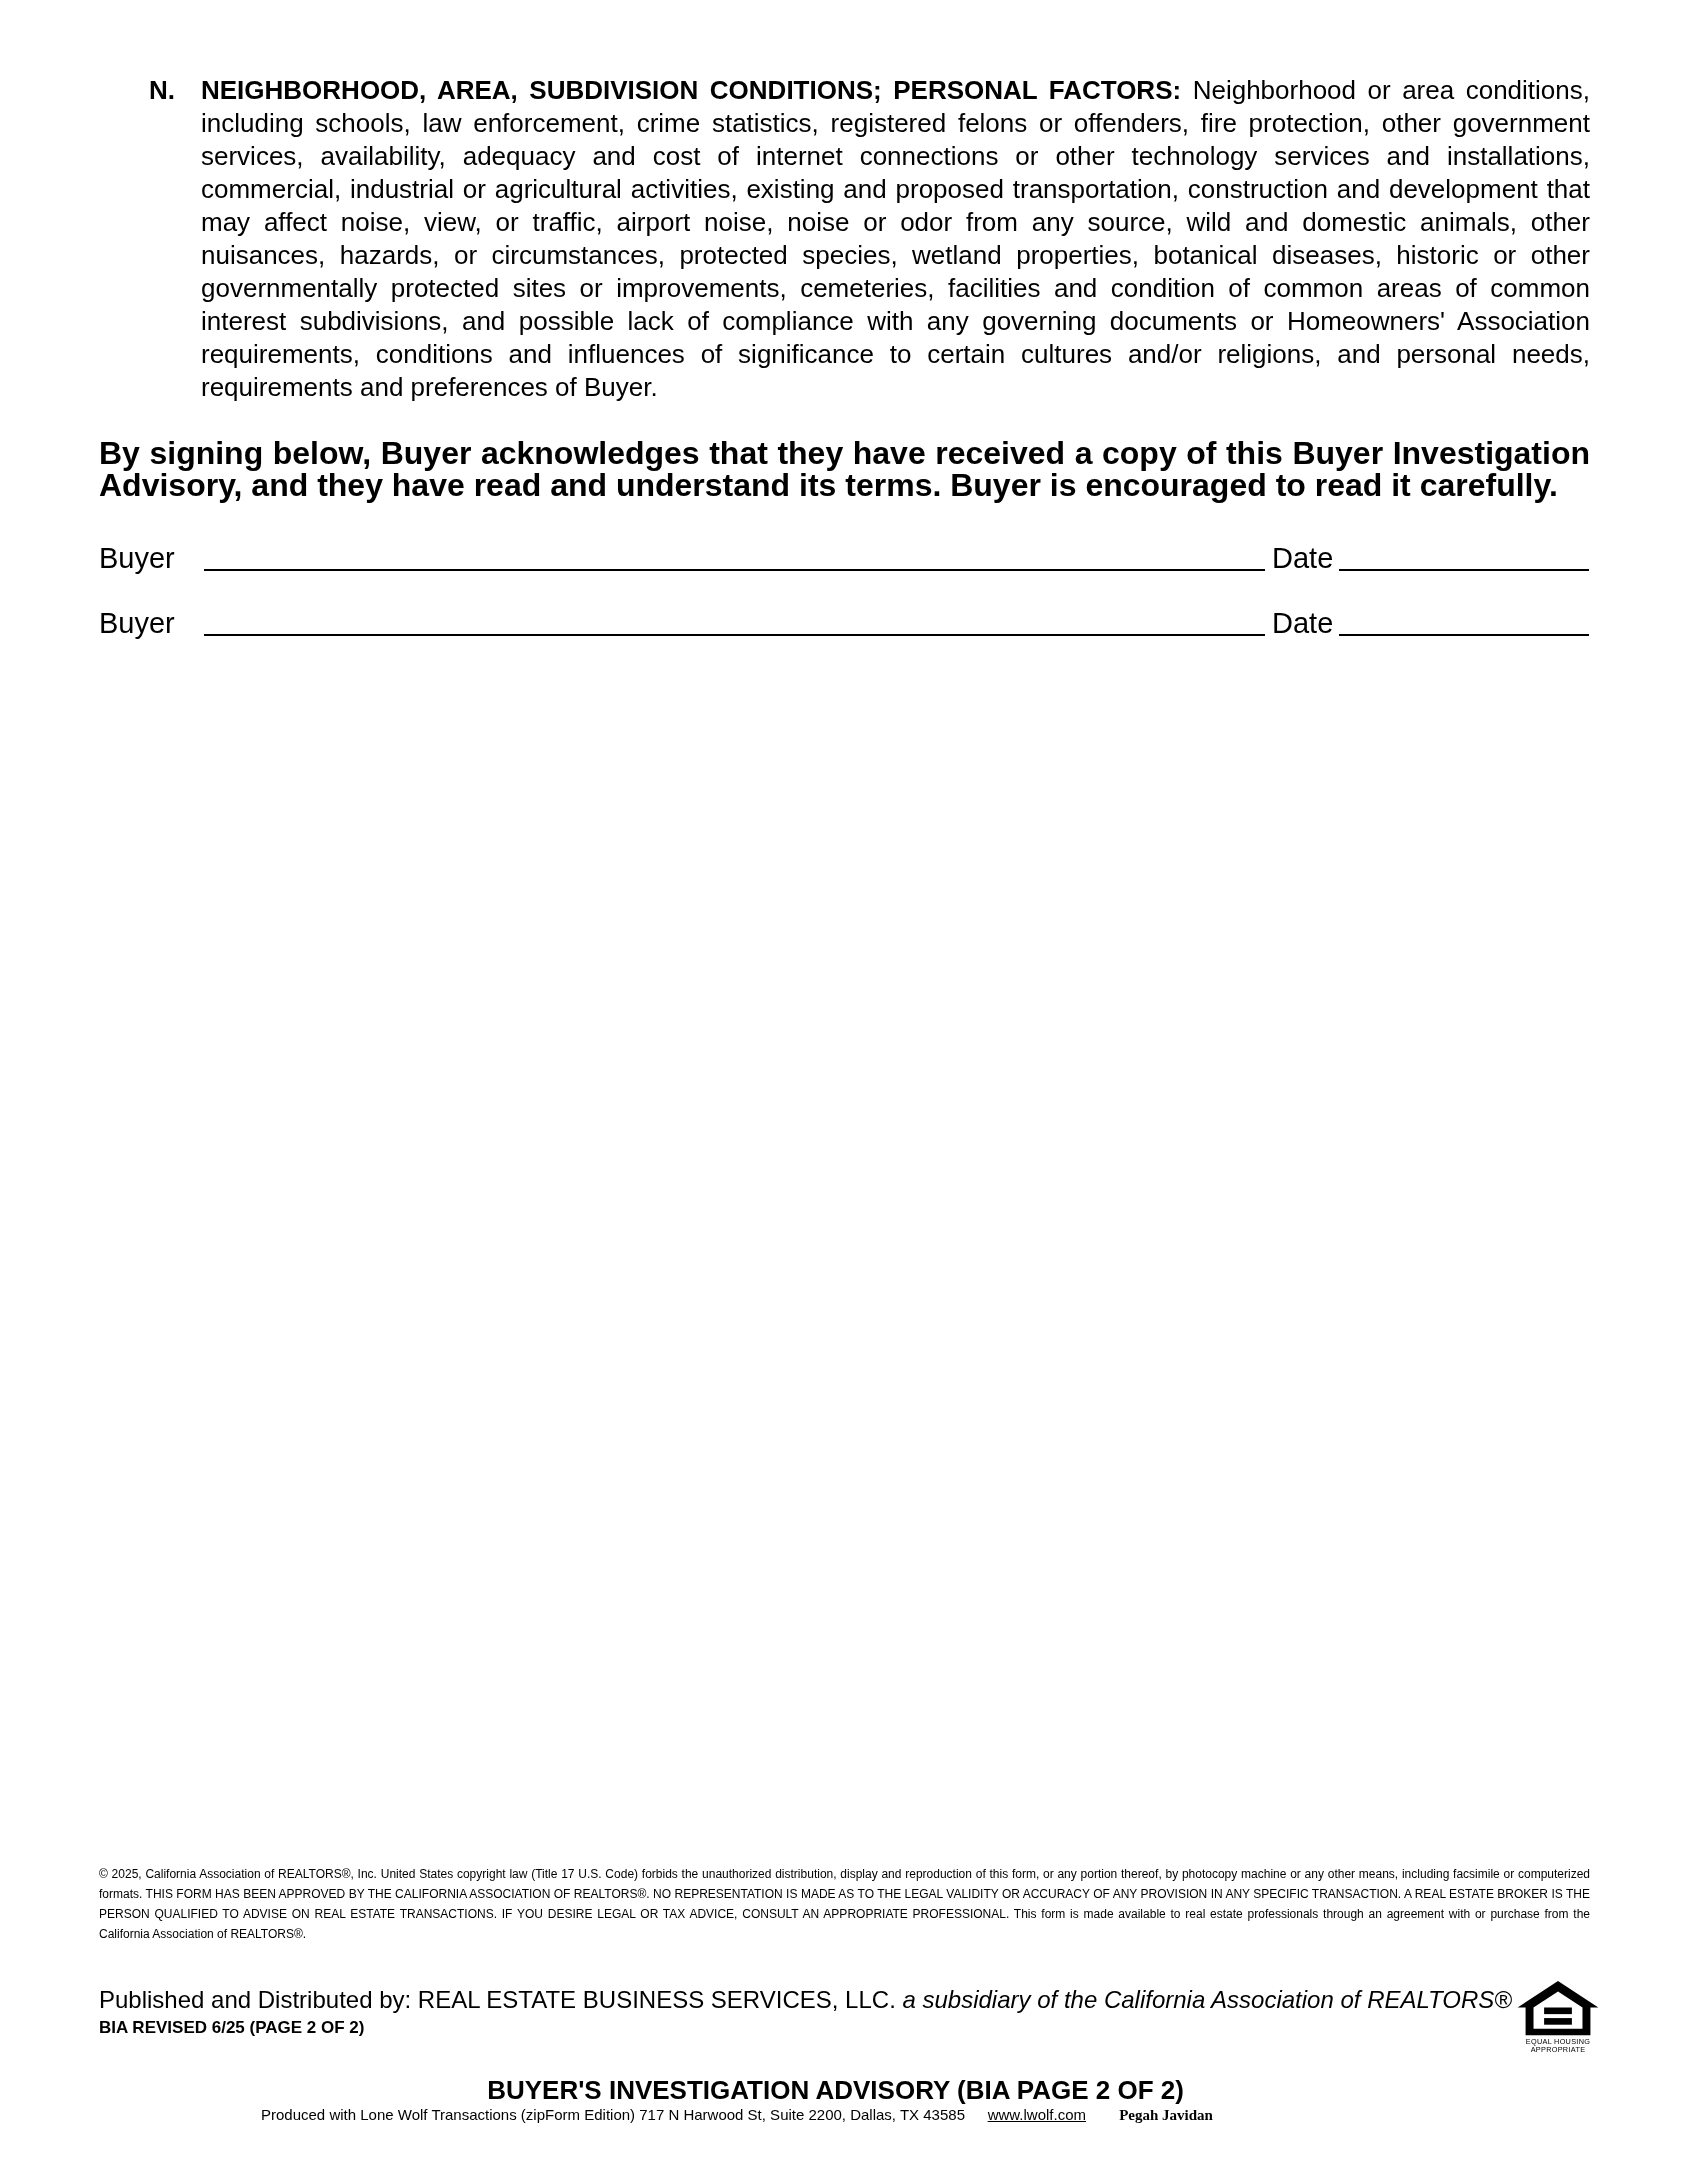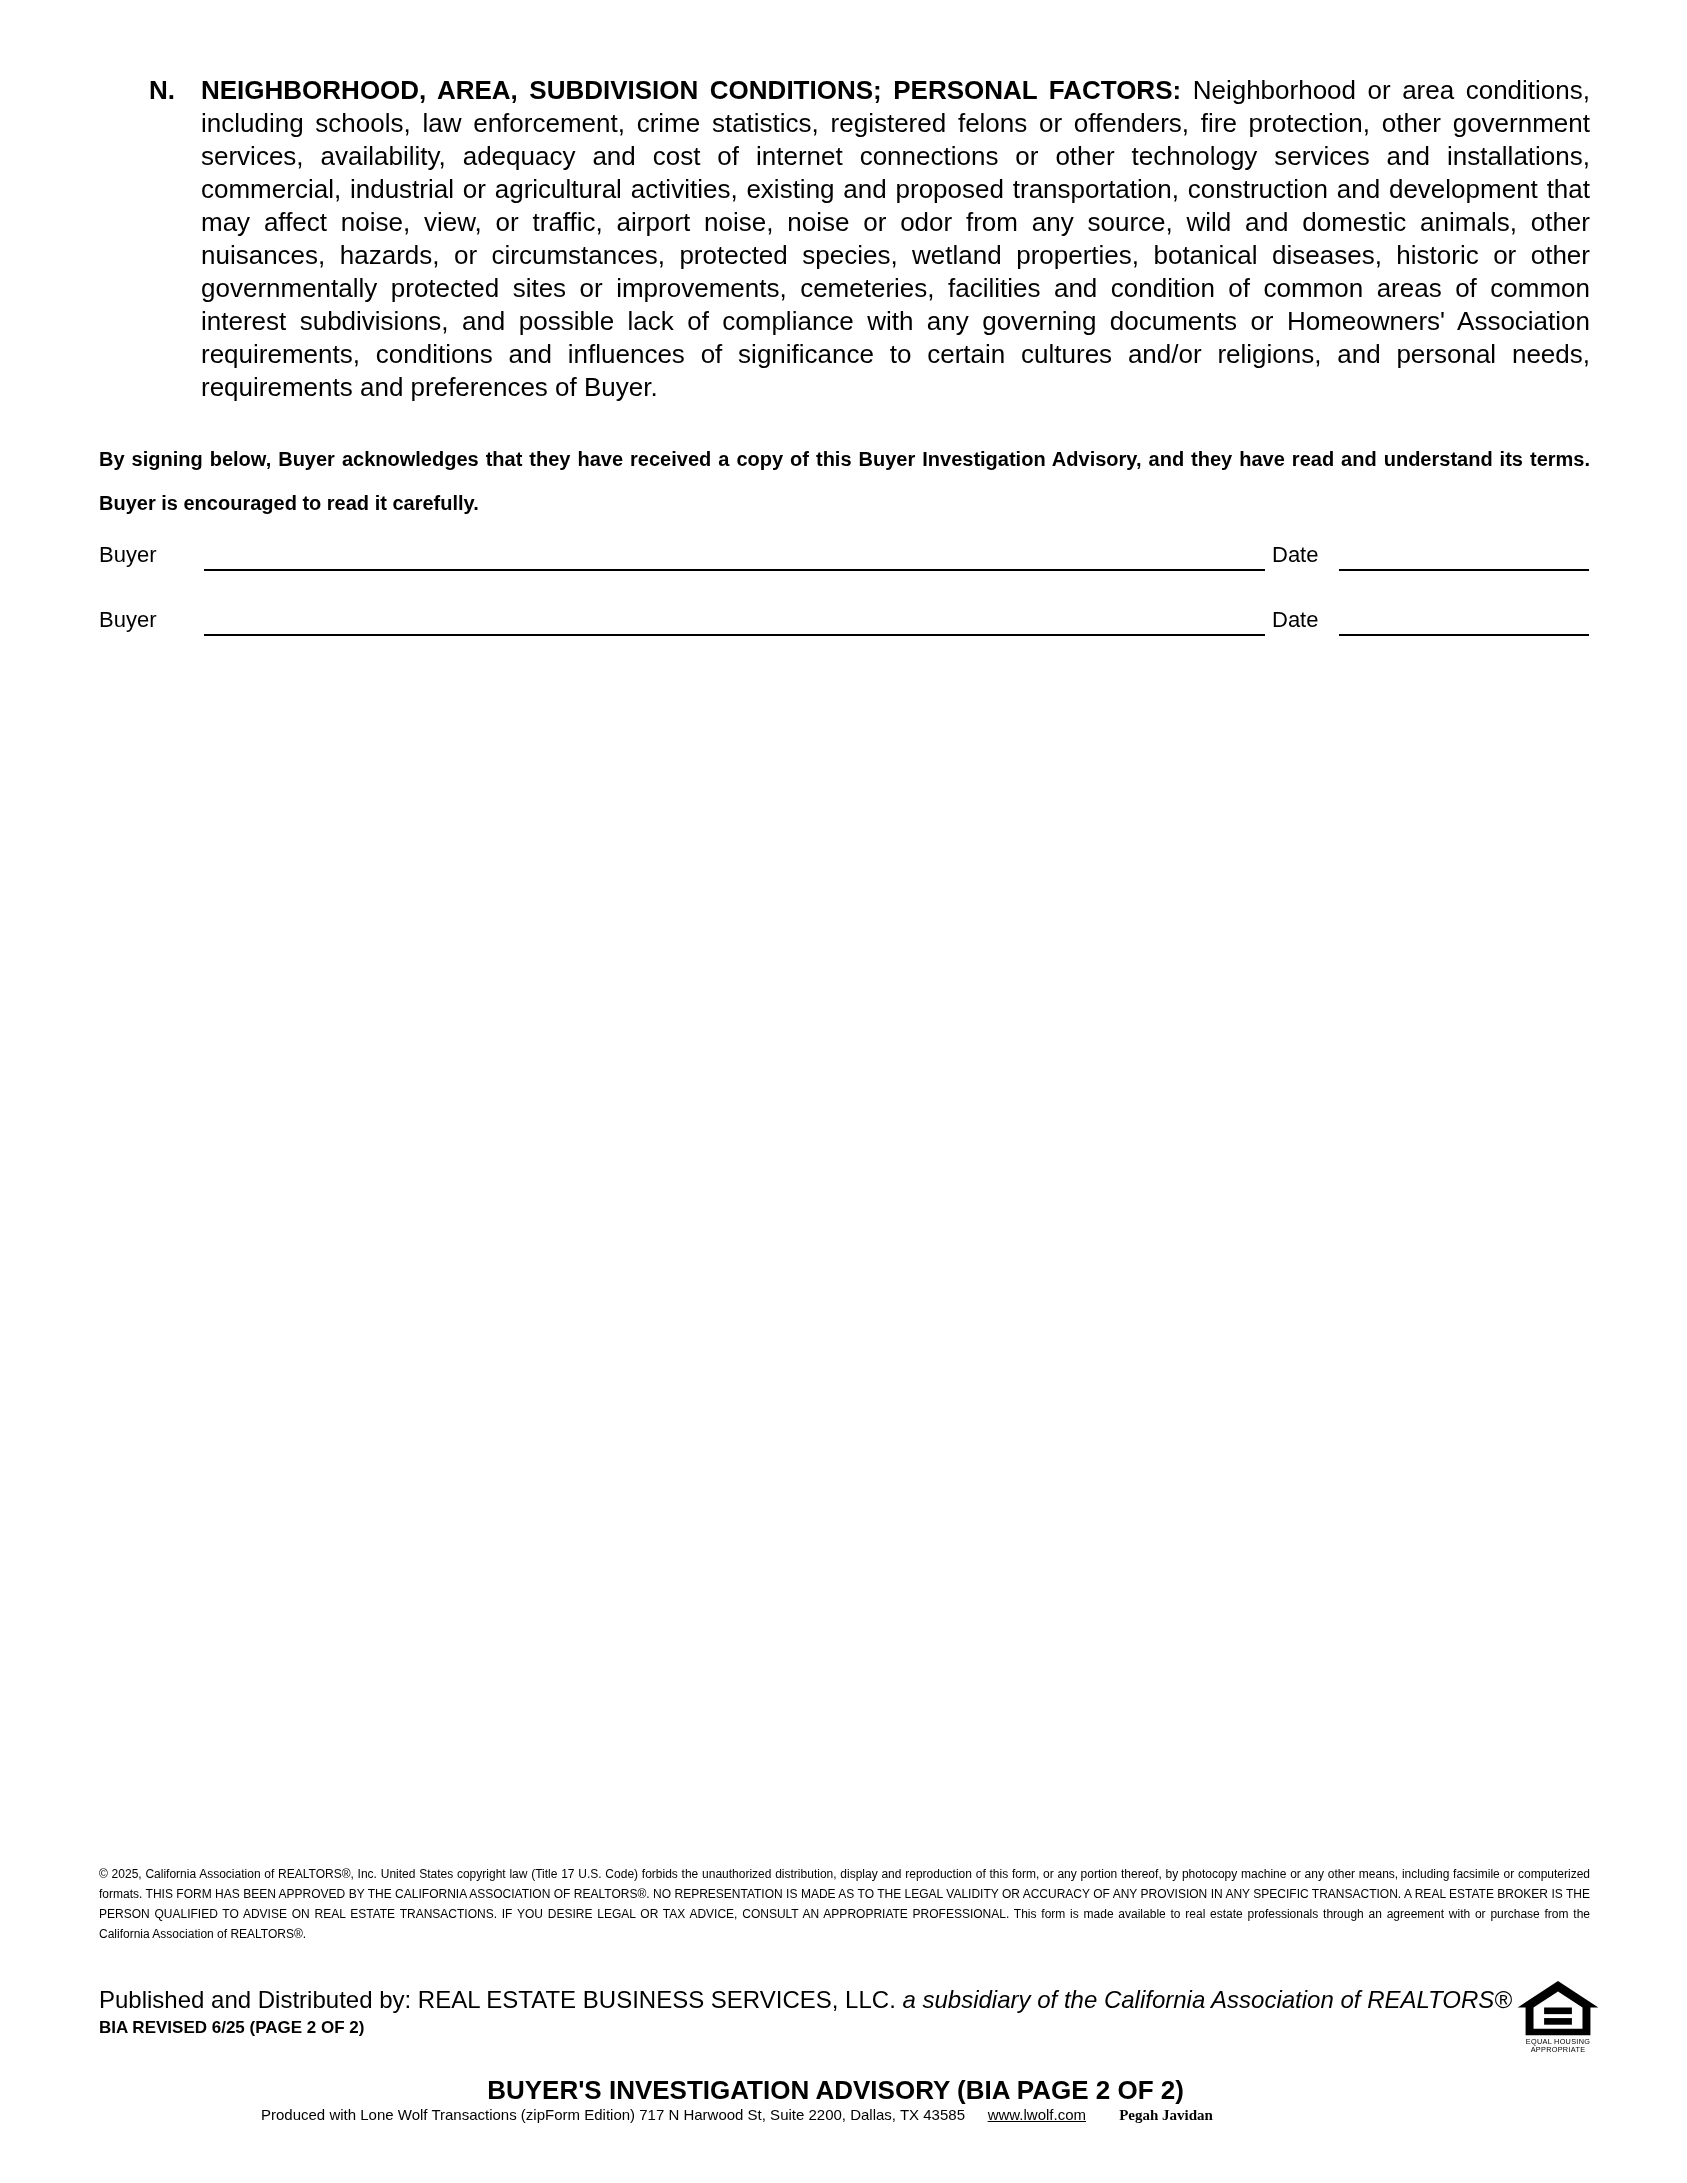--- a/index.html
+++ b/index.html
@@ -14,27 +14,27 @@
   .section-n .letter {
     position: absolute; left: 0; top: 0; font-weight: bold;
   }
   .section-n .body {
     margin-left: 52px; text-align: justify; text-align-last: left;
   }
   .section-n .heading { font-weight: bold; }
 
   .ack {
     position: absolute; left: 99px; top: 437px; width: 1491px;
-    font-size: 20px; line-height: 44px; font-weight: bold;
+    font-size: 32px; line-height: 32px; font-weight: bold;
     text-align: justify; text-align-last: left;
   }
 
   .sig-row {
     position: absolute; left: 99px; width: 1491px; height: 40px;
-    font-size: 22px;
+    font-size: 29px;
   }
   .sig-row .label-buyer { position: absolute; left: 0; top: 6.6px; }
   .sig-row .line-buyer {
     position: absolute; left: 105px; top: 34px; width: 1061px;
     border-bottom: 2px solid #000;
   }
   .sig-row .label-date { position: absolute; left: 1173px; top: 6.6px; }
   .sig-row .line-date {
     position: absolute; left: 1240px; top: 34px; width: 250px;
     border-bottom: 2px solid #000;

